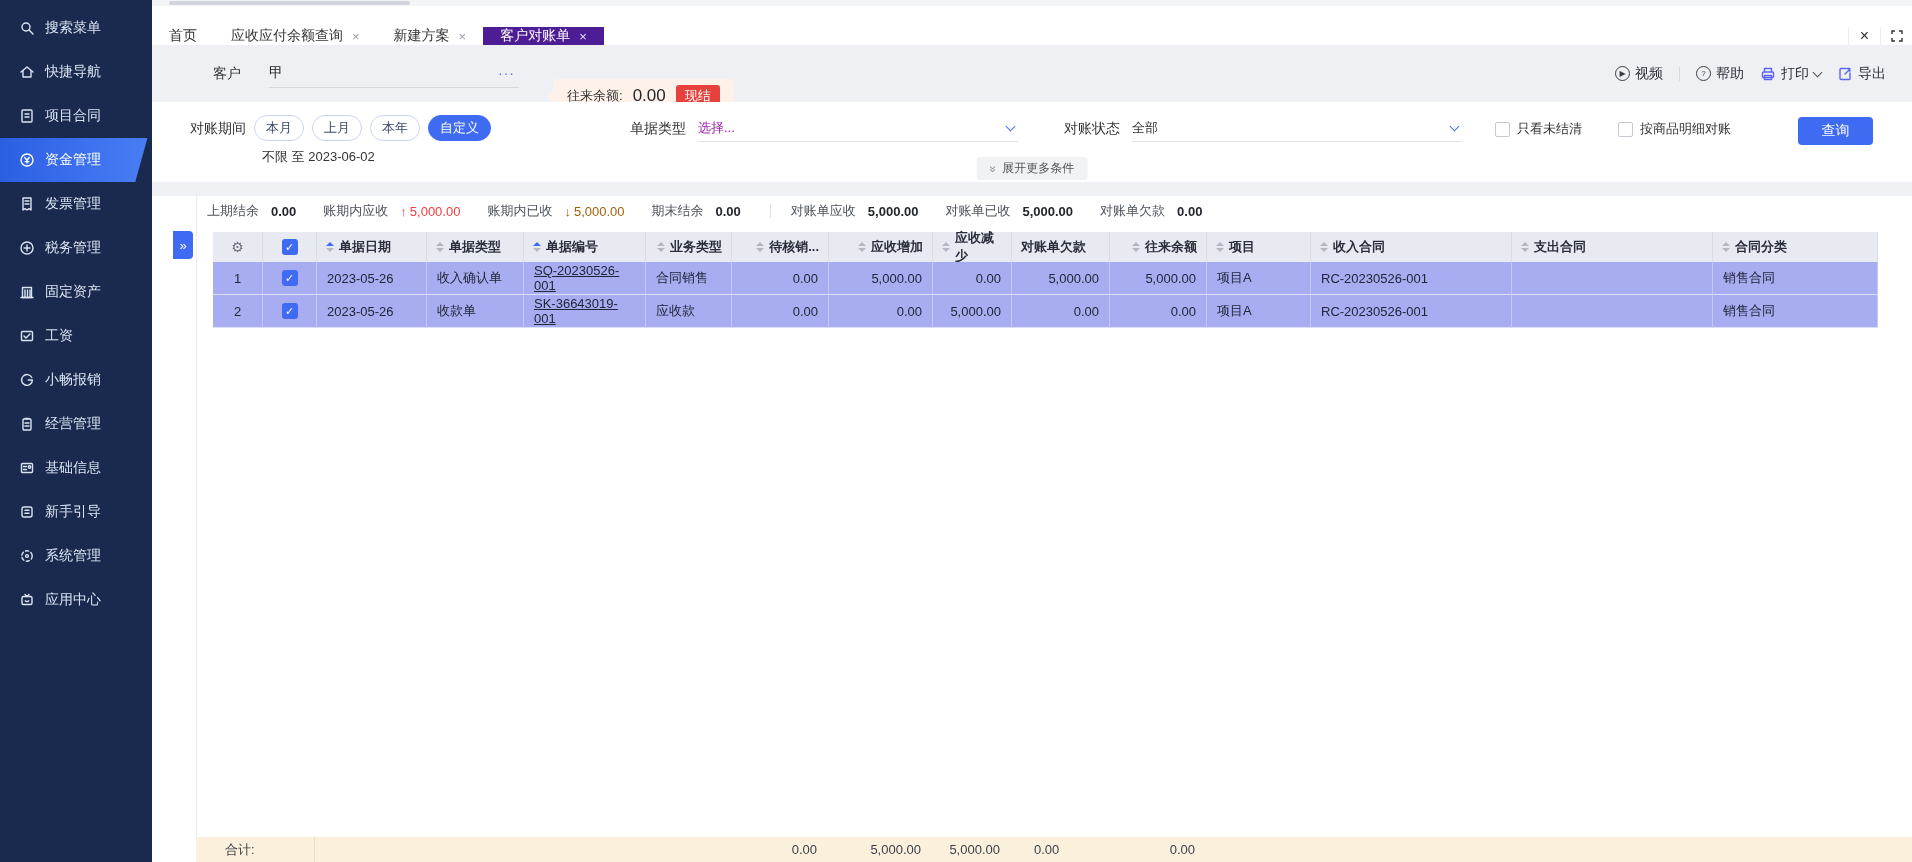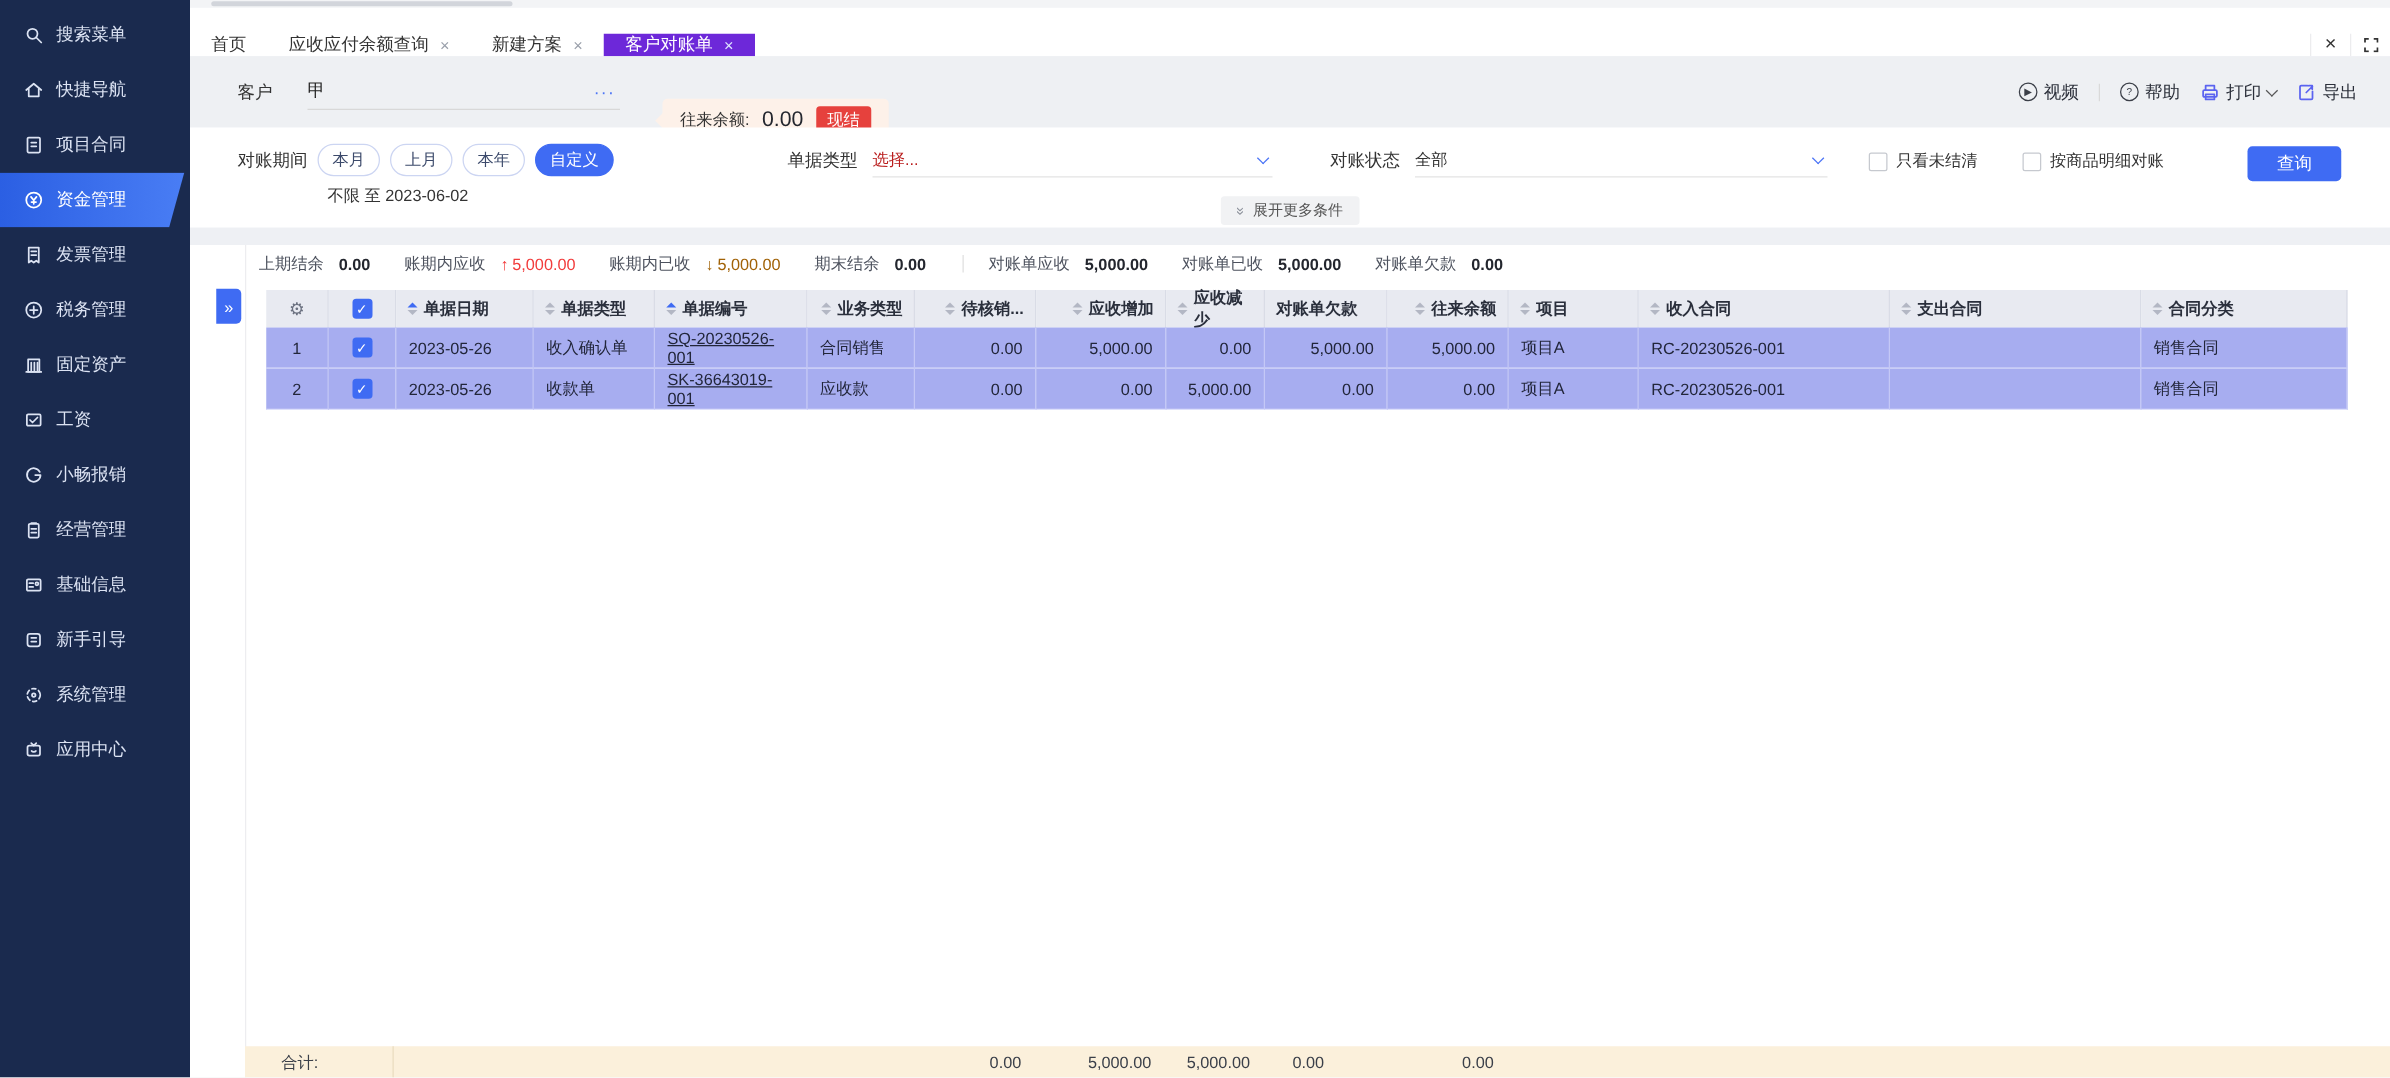--- a/index.html
+++ b/index.html
@@ -15,27 +15,27 @@
   .side-item.active{color:#fff;background:linear-gradient(90deg,#2b5fe3,#4a7ef5);
              clip-path:polygon(0 0,97% 0,89% 100%,0 100%);}
 
   
   .main{position:absolute;left:152px;top:0;right:0;height:862px;}
   .tabs-scroll{height:6px;background:#f3f4f6;position:relative;}
   .tabs-scroll .thumb{position:absolute;left:17px;top:1px;width:241px;height:4px;border-radius:2px;background:#d2d5db;}
   .tabbar{height:39px;background:#fff;display:flex;align-items:flex-end;}
   .tab{display:flex;align-items:center;gap:9px;padding:0 17px;font-size:14px;color:#333;cursor:pointer;}
   .tab .x{font-size:13px;color:#9aa0ab;}
-  .tab.active{background:#6d28d9;color:#fff;}
+  .tab.active{background:#4c1d95;color:#fff;}
   .tab.active .x{color:#dfe6ff;}
   .winbtns{margin-left:auto;display:flex;}
   .winbtn{width:32px;display:flex;align-items:center;justify-content:center;border-left:1px solid #ececee;color:#333;font-size:16px;cursor:pointer;background:#fff;}
 
   
-  .topband{height:57px;background:#eef0f3;display:flex;align-items:center;padding-left:38px;position:relative;}
+  .topband{height:57px;background:#eef0f3;display:flex;align-items:center;padding-left:61px;position:relative;}
   .fld-label{font-size:14px;color:#333;}
   .cust-input{width:250px;margin-left:28px;border-bottom:1px solid #d8d8d8;display:flex;align-items:center;height:28px;}
   .cust-input .val{font-size:14px;color:#222;}
   .cust-input .dots{margin-left:auto;color:#4b74f6;font-size:14px;letter-spacing:1px;padding-right:4px;cursor:pointer;}
   .balance-box{margin-left:34px;background:#fdf1e9;border-radius:4px;height:34px;display:flex;align-items:center;
                gap:10px;padding:0 14px;position:relative;margin-top:44px;}
   .balance-box:before{content:"";position:absolute;left:-4px;top:13px;width:9px;height:9px;background:#fdf1e9;transform:rotate(45deg);}
   .balance-box .blabel{font-size:13px;color:#333;}
   .balance-box .bval{font-size:17px;color:#23262e;}
   .badge{background:#e6413d;color:#fff;font-size:13px;border-radius:3px;padding:2px 9px;cursor:pointer;}
@@ -53,21 +53,21 @@
   .filtercard .row{position:absolute;top:13px;left:38px;display:flex;align-items:flex-start;}
   .pillcol{display:flex;flex-direction:column;}
   .pills{display:flex;align-items:center;}
   .pill{height:26px;line-height:24px;padding:0 11px;margin-left:8px;border:1px solid #ccd5f2;border-radius:14px;
         font-size:13px;color:#3c4a6b;cursor:pointer;background:#fff;}
   .pill.active{background:#3f6bf3;border-color:#3f6bf3;color:#fff;}
   .range{margin-left:16px;margin-top:7px;font-size:13px;color:#333;}
   .f-label{font-size:14px;color:#333;line-height:26px;}
   .selwrap{position:absolute;top:13px;display:flex;align-items:flex-start;}
   .sel{width:320px;margin-left:12px;border-bottom:1px solid #e3e3e3;height:27px;display:flex;align-items:center;}
-  .sel .ph{color:#b91c1c;font-size:13px;}
+  .sel .ph{color:#a21caf;font-size:13px;}
   .sel .sv{color:#333;font-size:13px;}
   .sel .chev{margin-left:auto;margin-right:4px;}
   .cbrow{position:absolute;top:18px;display:flex;align-items:center;gap:7px;font-size:13px;color:#333;cursor:pointer;}
   .cbx-empty{width:15px;height:15px;border:1px solid #c6c9cf;border-radius:2px;background:#fff;}
   .btn-search{position:absolute;left:1646px;top:15px;width:75px;height:28px;background:#3f6bf3;color:#fff;border:none;
         border-radius:4px;font-size:14px;cursor:pointer;font-family:inherit;}
   .expand-more{position:absolute;left:50%;transform:translateX(-50%);bottom:2px;background:#f1f2f4;border-radius:3px;
         padding:3px 13px;font-size:12px;color:#555;display:flex;align-items:center;gap:6px;cursor:pointer;}
   .rot90{display:inline-block;transform:rotate(90deg);color:#8a8f99;font-size:12px;}
 

